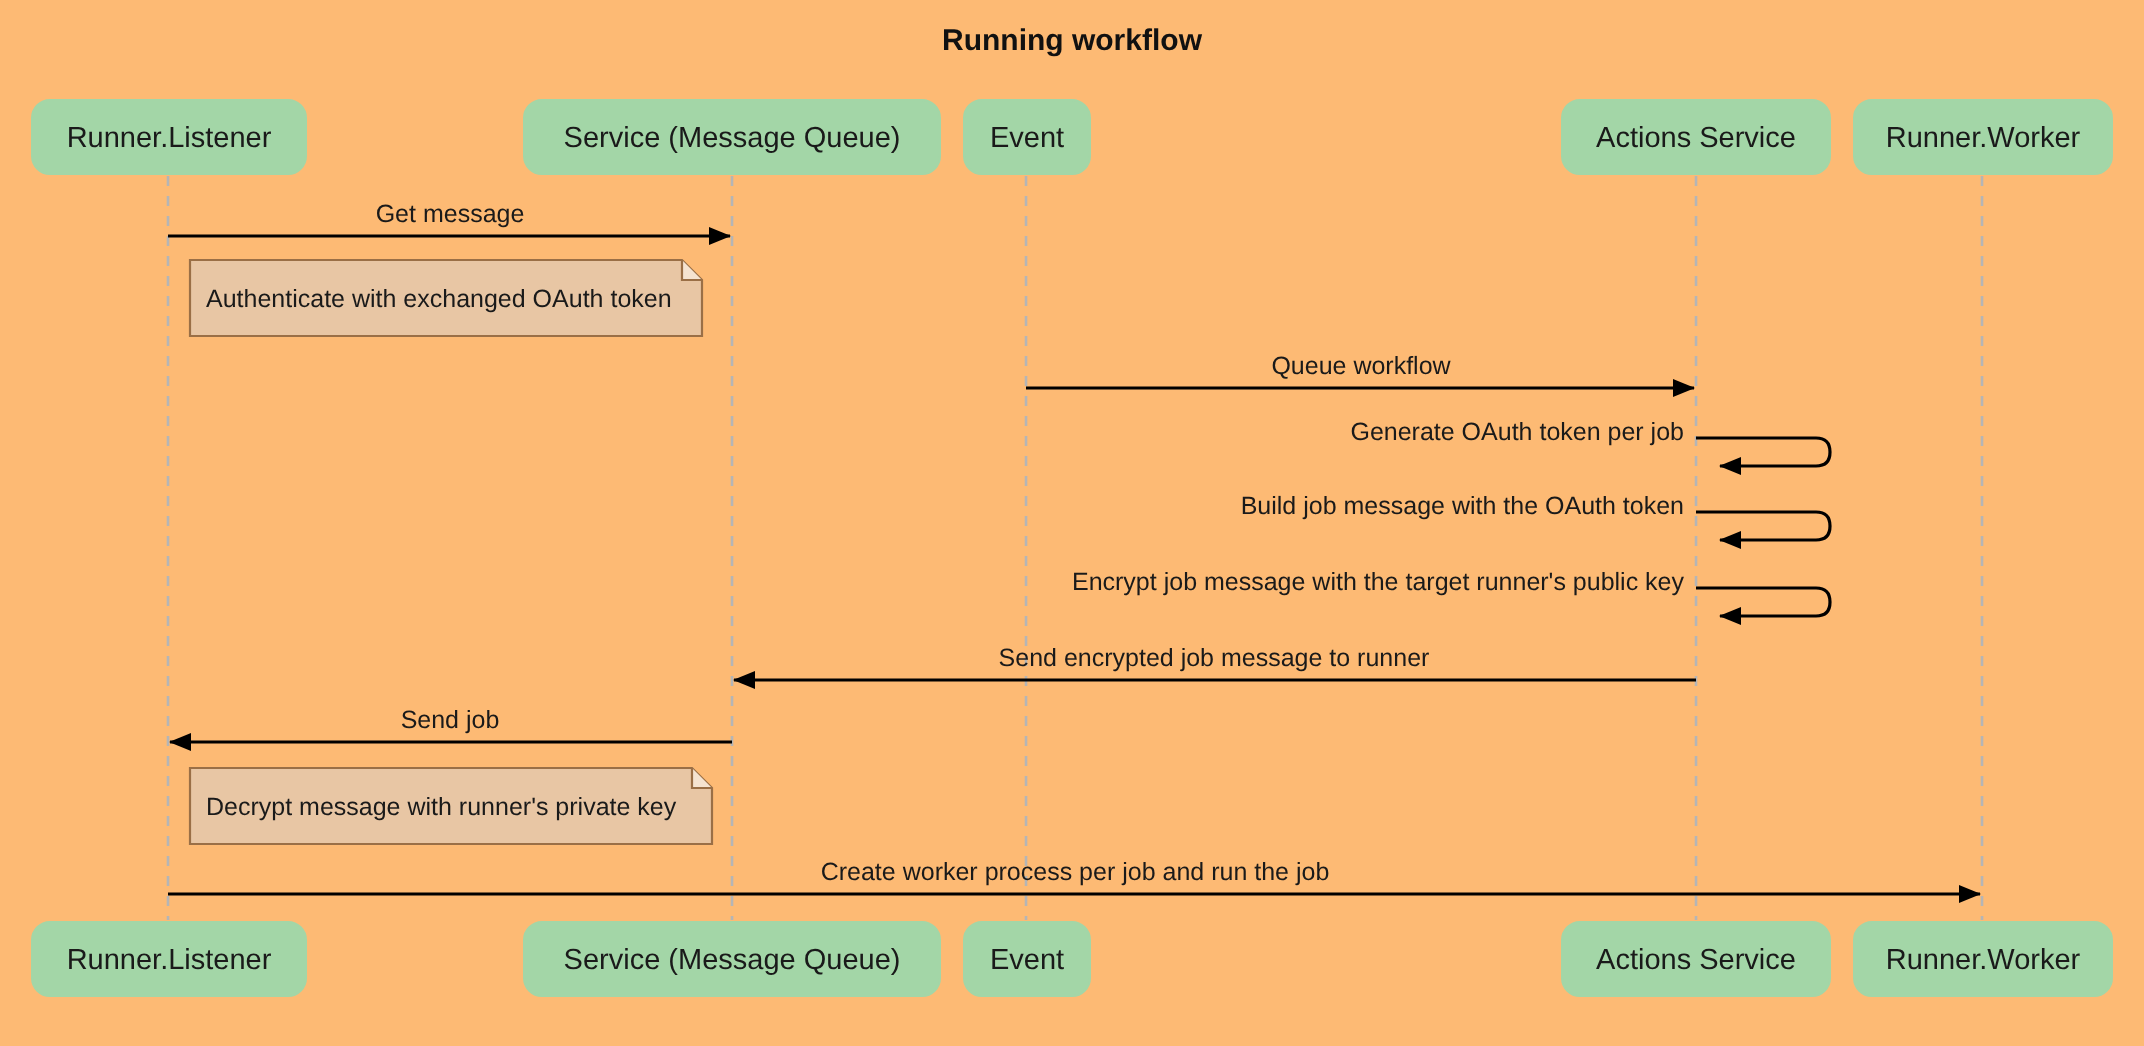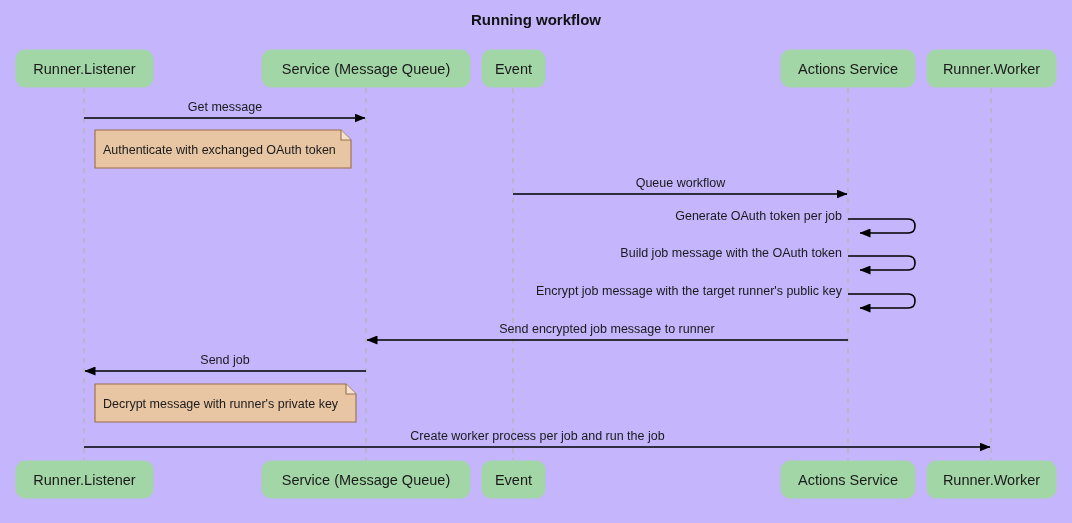--- a/index.html
+++ b/index.html
@@ -7,21 +7,21 @@
     padding: 0;
     background: #ffffff;
   }
   body {
     font-family: "Liberation Sans", sans-serif;
   }
   #diagram-root {
     position: relative;
     width: 1072px;
     height: 523px;
-    background: #c4b5fd;
+    background: #fdba74;
     overflow: hidden;
   }
   #diagram-svg {
     position: absolute;
     left: 0;
     top: 0;
     width: 1072px;
     height: 523px;
   }
   .title-text {

